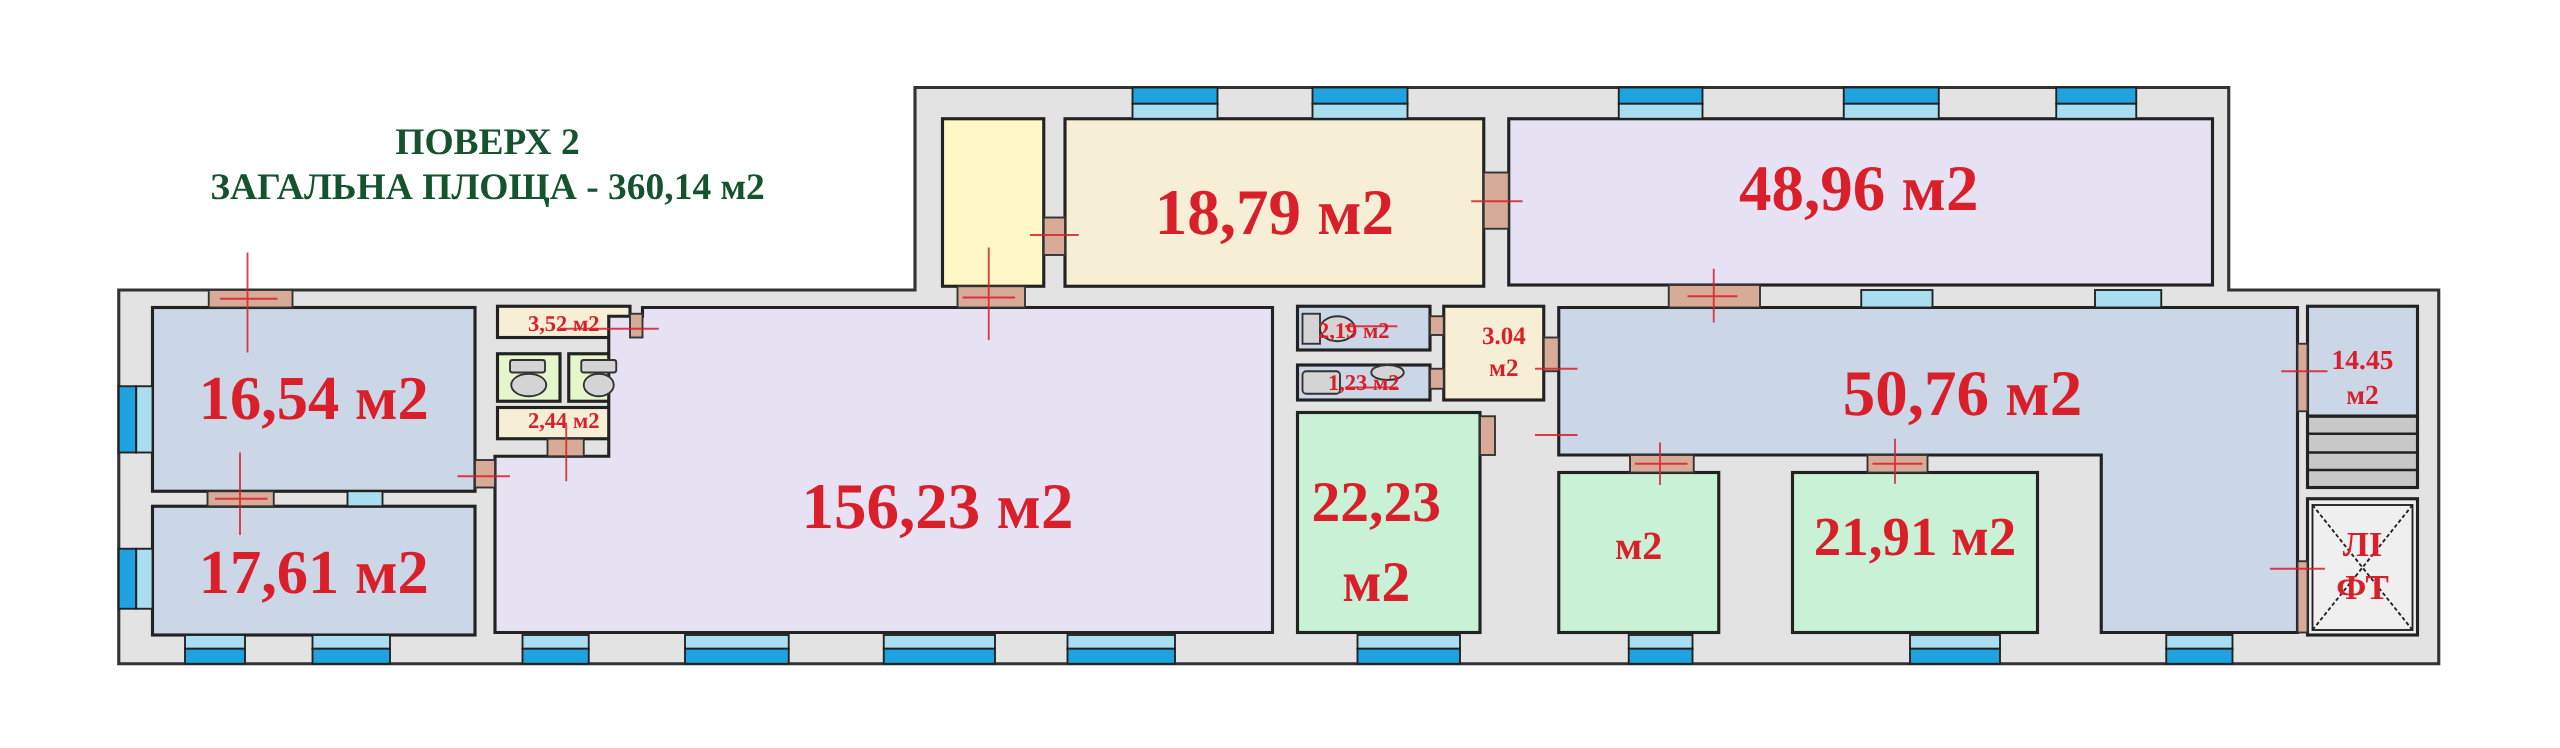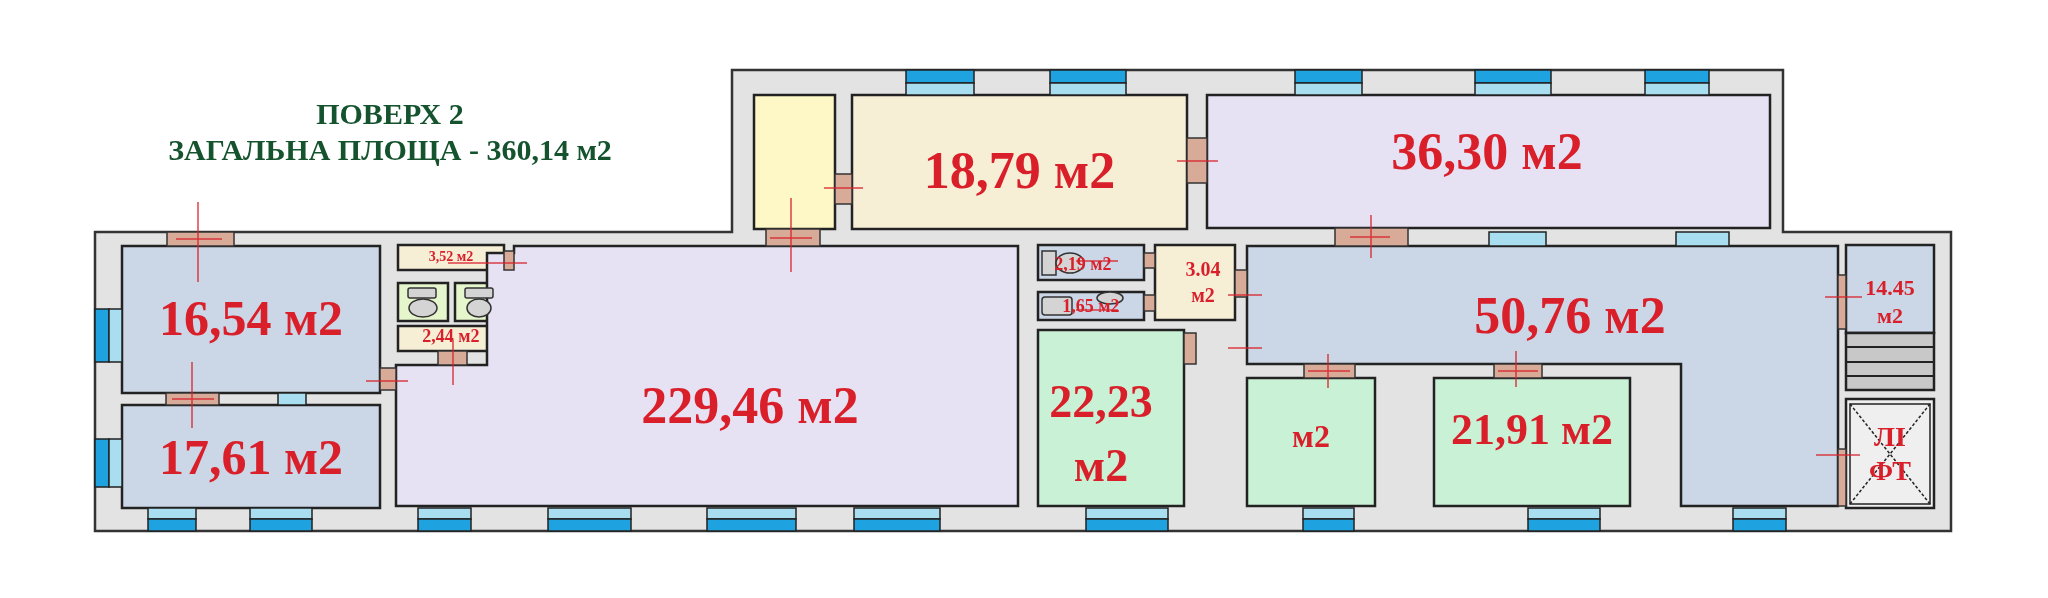--- a/index.html
+++ b/index.html
@@ -188,27 +188,27 @@
   </g>
 </svg>
 
 <div class="title">
   <div>ПОВЕРХ 2</div>
   <div>ЗАГАЛЬНА ПЛОЩА - 360,14 м2</div>
 </div>
 
 <div class="lbl" style="left:128px;top:293px;width:246px;font-size:50px;">16,54 м2</div>
 <div class="lbl" style="left:128px;top:432px;width:246px;font-size:50px;">17,61 м2</div>
-<div class="lbl" style="left:398px;top:250px;width:106px;font-size:14px;">3,52 м2</div>
+<div class="lbl" style="left:398px;top:250px;width:106px;font-size:18px;">3,52 м2</div>
 <div class="lbl" style="left:398px;top:327px;width:106px;font-size:18px;">2,44 м2</div>
-<div class="lbl" style="left:560px;top:380px;width:380px;font-size:52px;">229,46 м2</div>
+<div class="lbl" style="left:560px;top:380px;width:380px;font-size:52px;">156,23 м2</div>
 <div class="lbl" style="left:852px;top:145px;width:335px;font-size:52px;">18,79 м2</div>
-<div class="lbl" style="left:1207px;top:126px;width:560px;font-size:52px;">36,30 м2</div>
+<div class="lbl" style="left:1207px;top:126px;width:560px;font-size:52px;">48,96 м2</div>
 <div class="lbl" style="left:1038px;top:255px;width:90px;font-size:18px;">2,19 м2</div>
-<div class="lbl" style="left:1038px;top:297px;width:106px;font-size:18px;">1,65 м2</div>
+<div class="lbl" style="left:1038px;top:297px;width:106px;font-size:18px;">1,23 м2</div>
 <div class="lbl" style="left:1155px;top:256px;width:96px;font-size:20px;line-height:26px;">
   <div>3.04</div>
   <div>м2</div>
 </div>
 <div class="lbl" style="left:1400px;top:290px;width:340px;font-size:52px;">50,76 м2</div>
 <div class="lbl" style="left:1038px;top:370px;width:126px;font-size:46px;line-height:64px;">
   <div>22,23</div>
   <div>м2</div>
 </div>
 <div class="lbl" style="left:1247px;top:414px;width:128px;font-size:32px;line-height:44px;">

